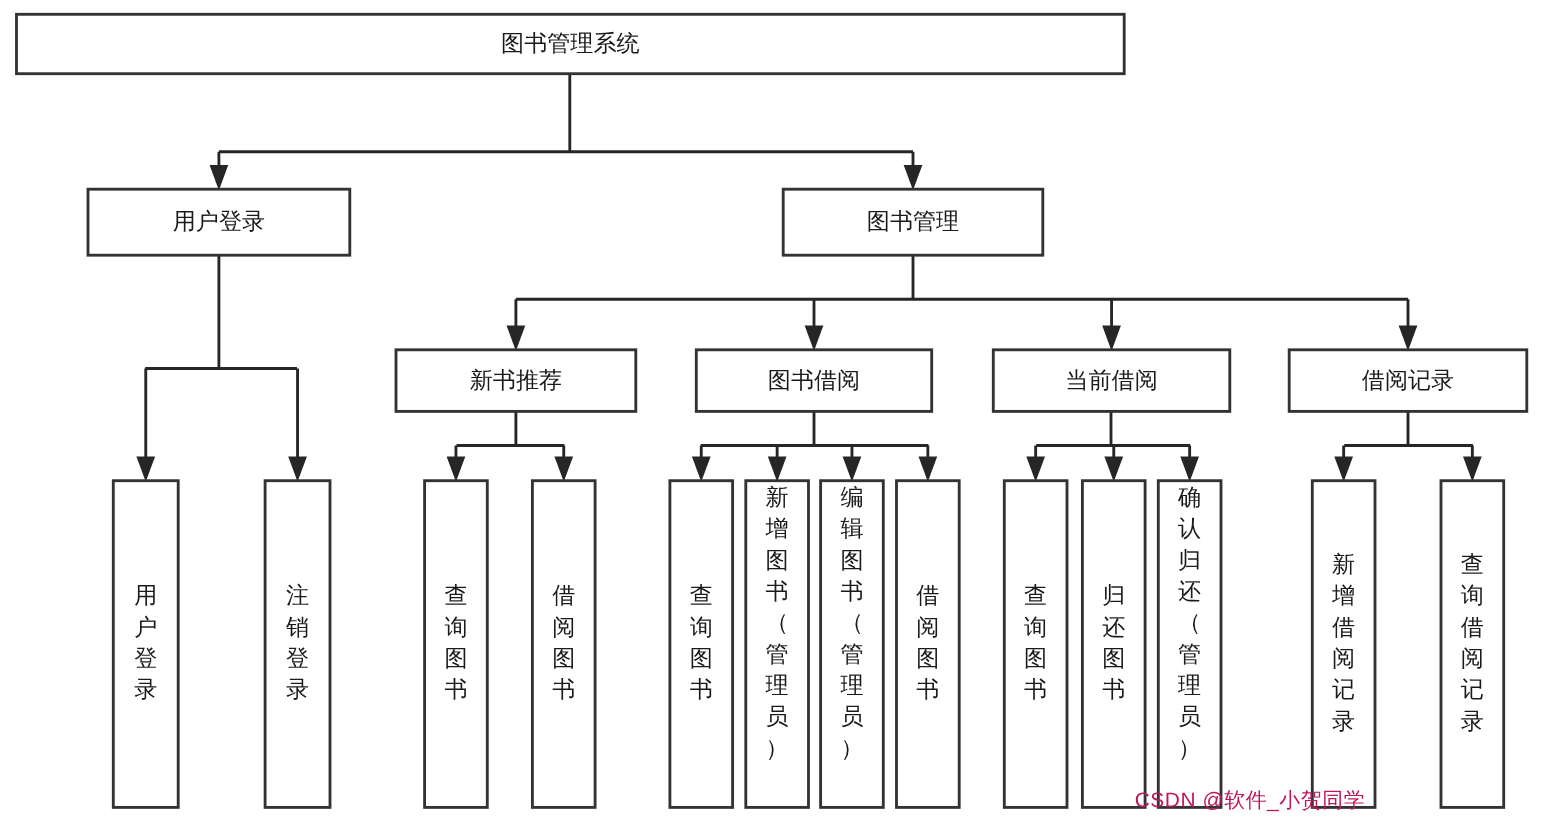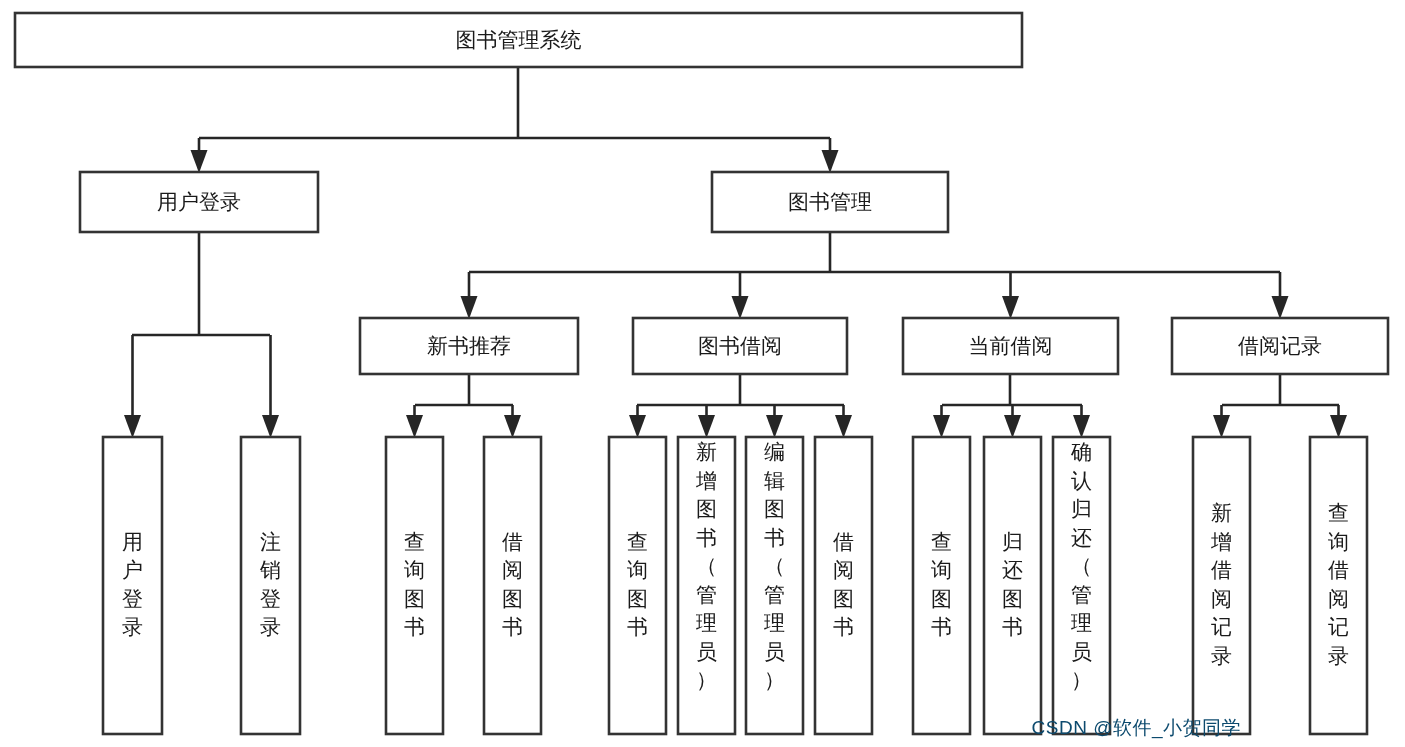--- a/index.html
+++ b/index.html
@@ -53,21 +53,21 @@
     fill: #1a1a1a;
     font-size: 21px;
     text-anchor: middle;
   }
   .watermark {
     position: absolute;
     right: 8px;
     bottom: 6px;
     font-family: "Liberation Sans", "DejaVu Sans", sans-serif;
     font-size: 19px;
-    color: #0c4a6e;
+    color: #be185d;
     letter-spacing: 0.5px;
     white-space: nowrap;
     pointer-events: none;
     margin-top: 12px;
   }
 </style>
 </head>
 <body>
 
 <div id="diagram-root">

